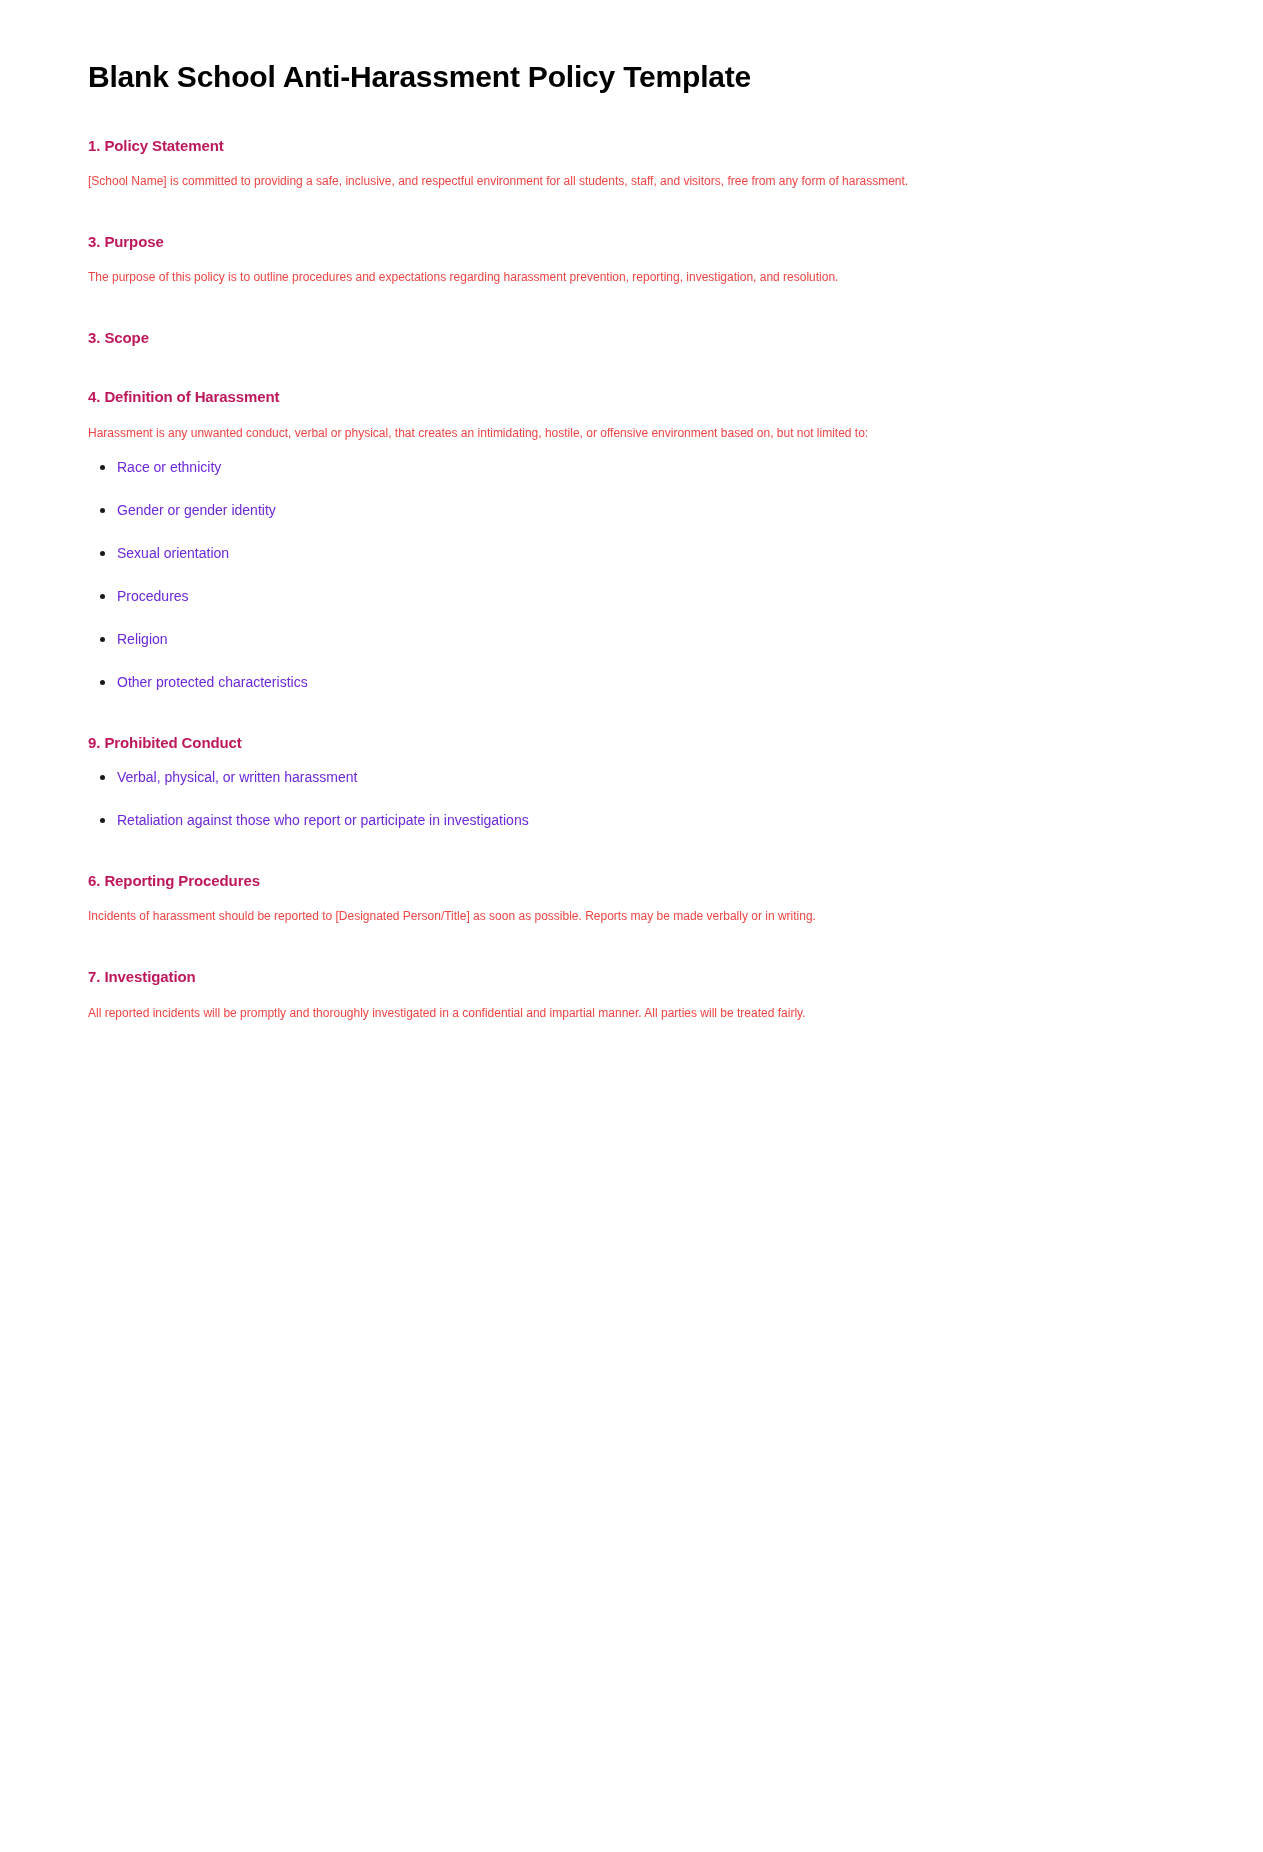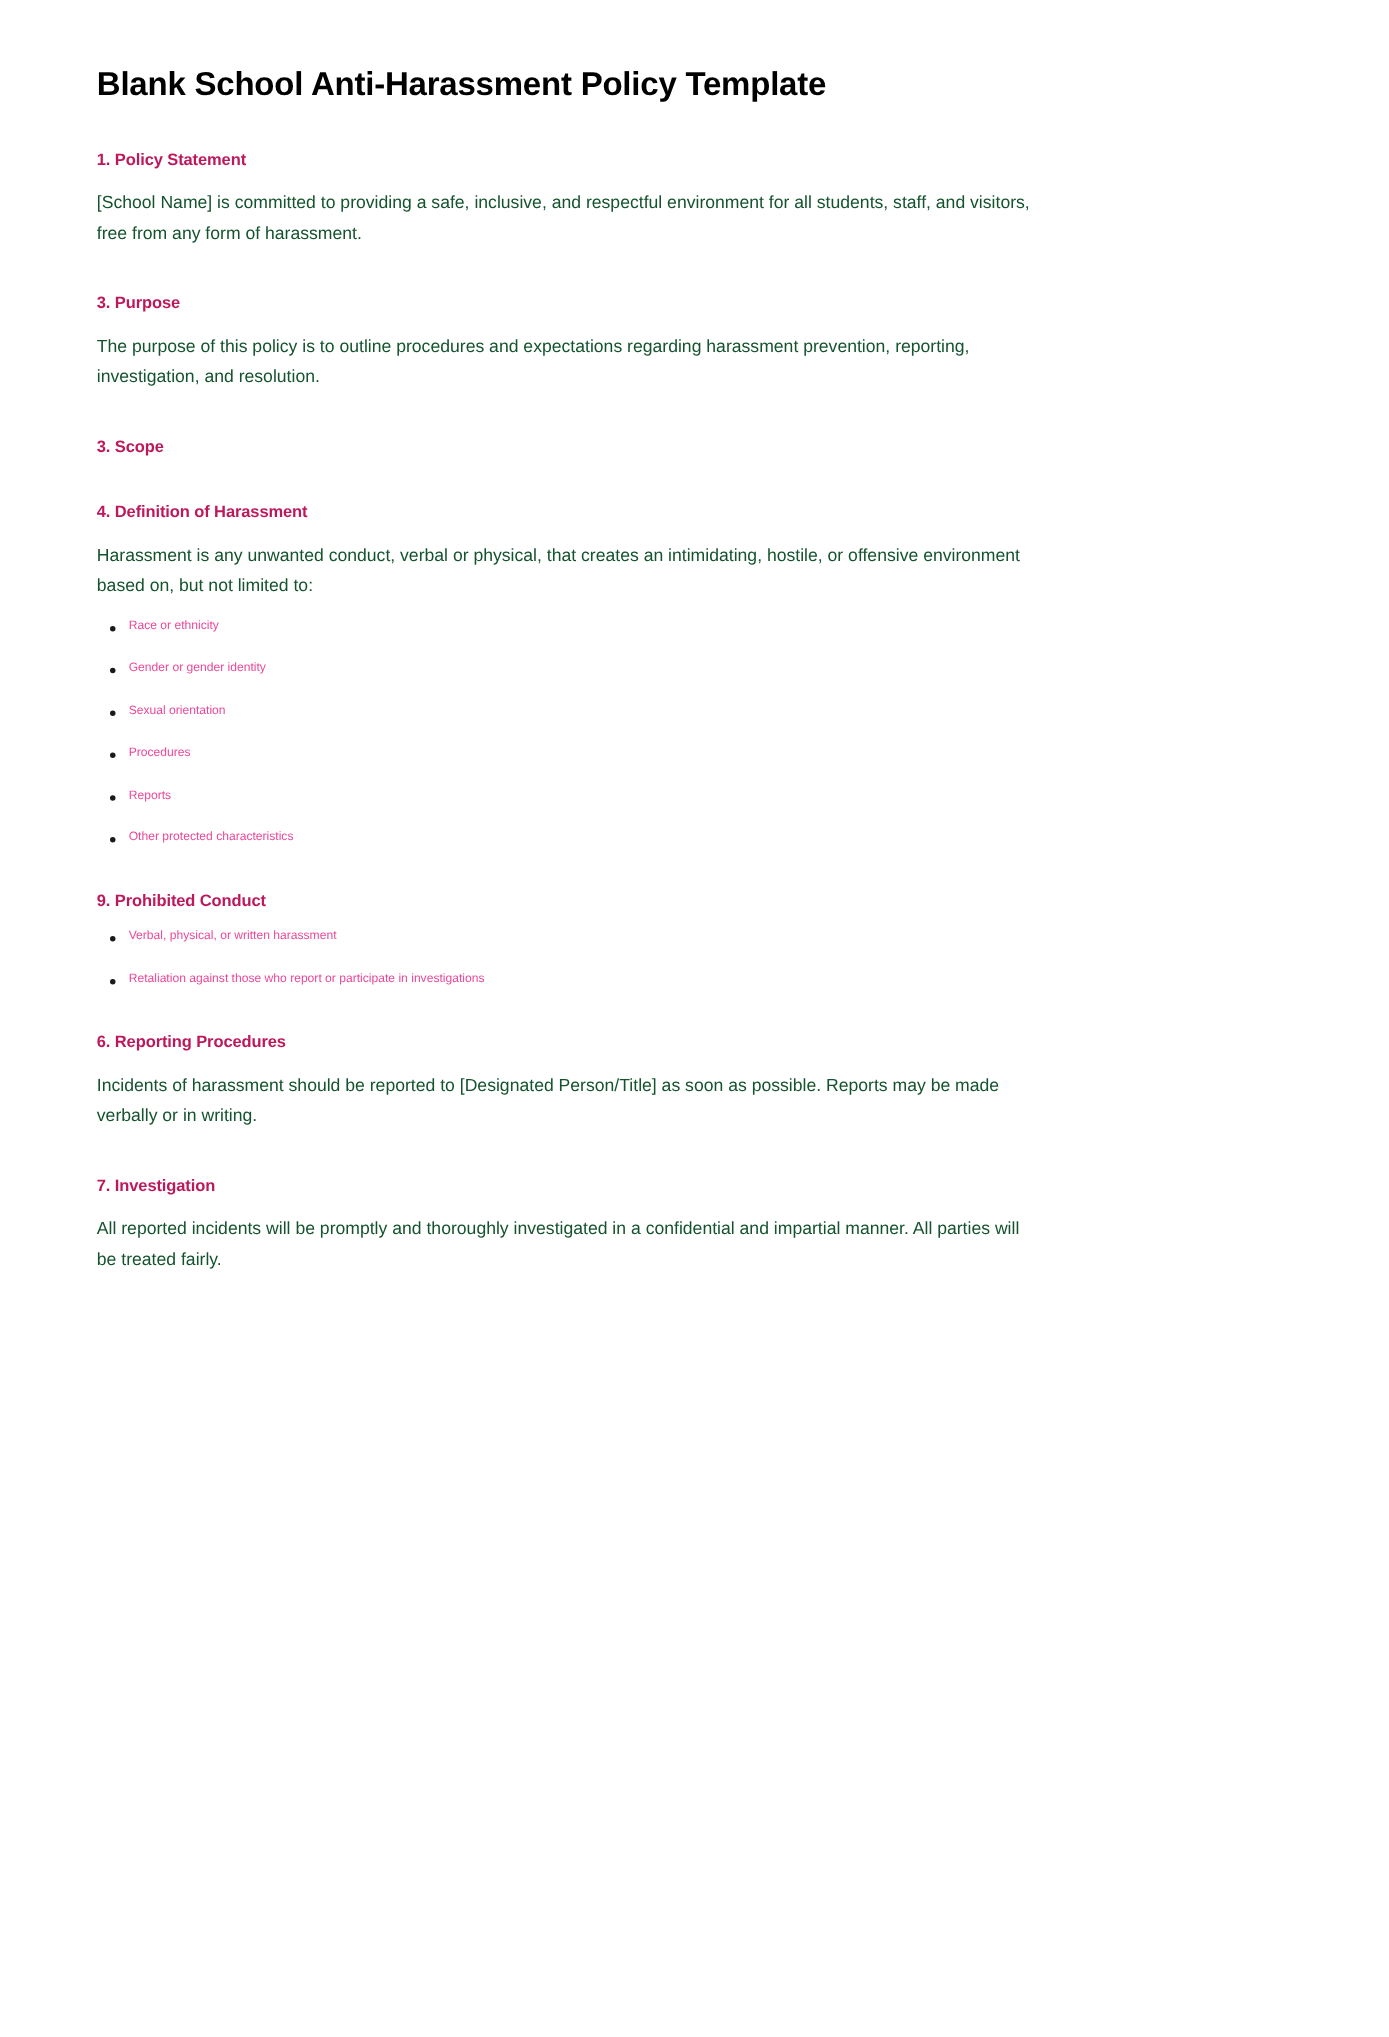--- a/index.html
+++ b/index.html
@@ -39,39 +39,39 @@
   .section-heading {
     font-size: 15px;
     font-weight: bold;
     color: #be185d;
     line-height: 1.3;
     margin: 40px 0 0 0;
     letter-spacing: -0.1px;
   }
 
   .section-para {
-    font-size: 16px;
+    font-size: 12px;
     font-weight: normal;
-    color: #14532d;
+    color: #ef4444;
     line-height: 1.72;
     margin: 16px 0 0 0;
     max-width: 1092px;
   }
 
   ul.section-list {
     list-style: none;
     margin: 14px 0 0 0;
     padding: 0;
   }
 
   ul.section-list li {
     position: relative;
-    font-size: 11px;
+    font-size: 14px;
     line-height: 1.5;
-    color: #ec4899;
+    color: #6d28d9;
     padding-left: 29px;
     margin: 0 0 22px 0;
   }
 
   ul.section-list li:last-child {
     margin-bottom: 0;
   }
 
   ul.section-list li .bullet {
     position: absolute;
@@ -108,21 +108,21 @@
         <h2 class="section-heading">3. Scope</h2>
       </section>
       <section class="section">
         <h2 class="section-heading">4. Definition of Harassment</h2>
         <p class="section-para">Harassment is any unwanted conduct, verbal or physical, that creates an intimidating, hostile, or offensive environment based on, but not limited to:</p>
         <ul class="section-list">
           <li><span class="bullet"></span><span>Race or ethnicity</span></li>
           <li><span class="bullet"></span><span>Gender or gender identity</span></li>
           <li><span class="bullet"></span><span>Sexual orientation</span></li>
           <li><span class="bullet"></span><span>Procedures</span></li>
-          <li><span class="bullet"></span><span>Reports</span></li>
+          <li><span class="bullet"></span><span>Religion</span></li>
           <li><span class="bullet"></span><span>Other protected characteristics</span></li>
         </ul>
       </section>
       <section class="section">
         <h2 class="section-heading">9. Prohibited Conduct</h2>
         <ul class="section-list list-tight">
           <li><span class="bullet"></span><span>Verbal, physical, or written harassment</span></li>
           <li><span class="bullet"></span><span>Retaliation against those who report or participate in investigations</span></li>
         </ul>
       </section>

